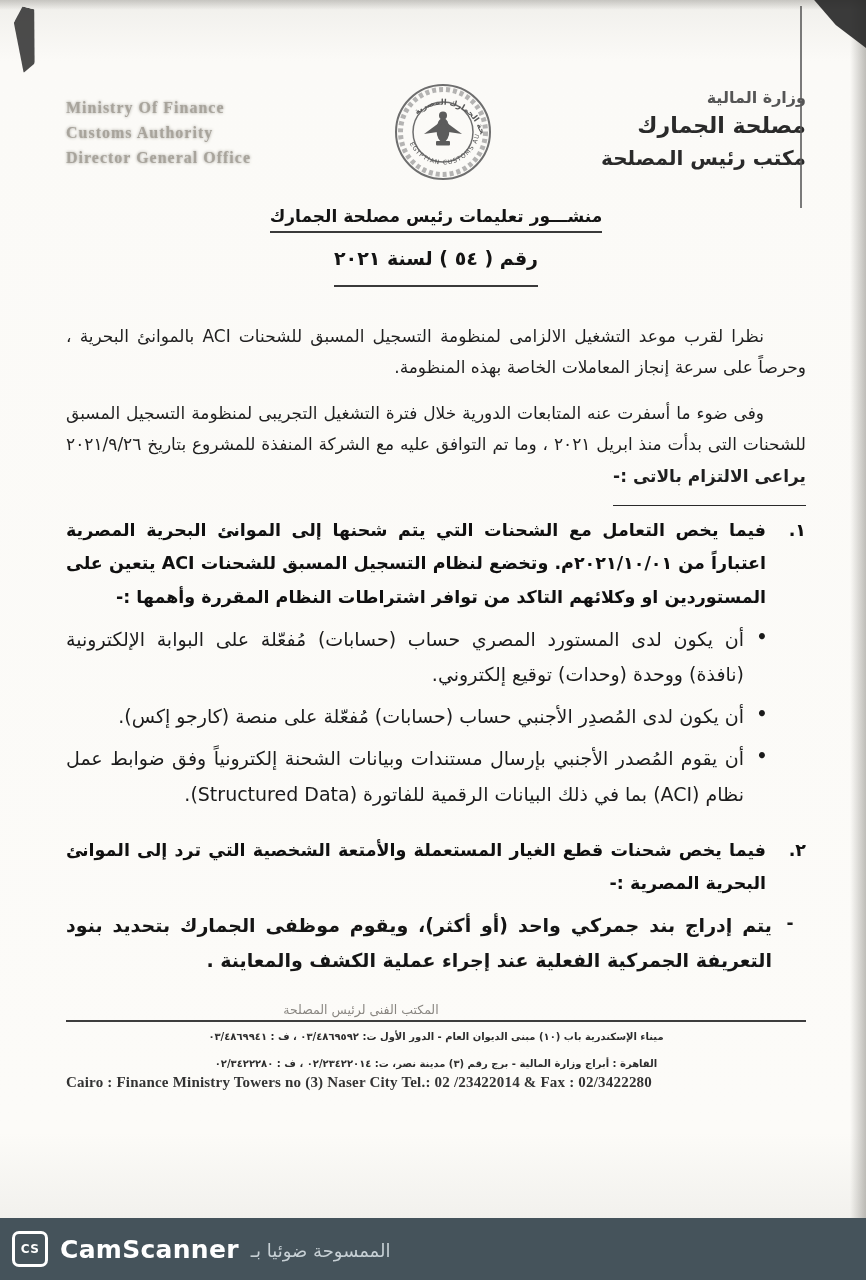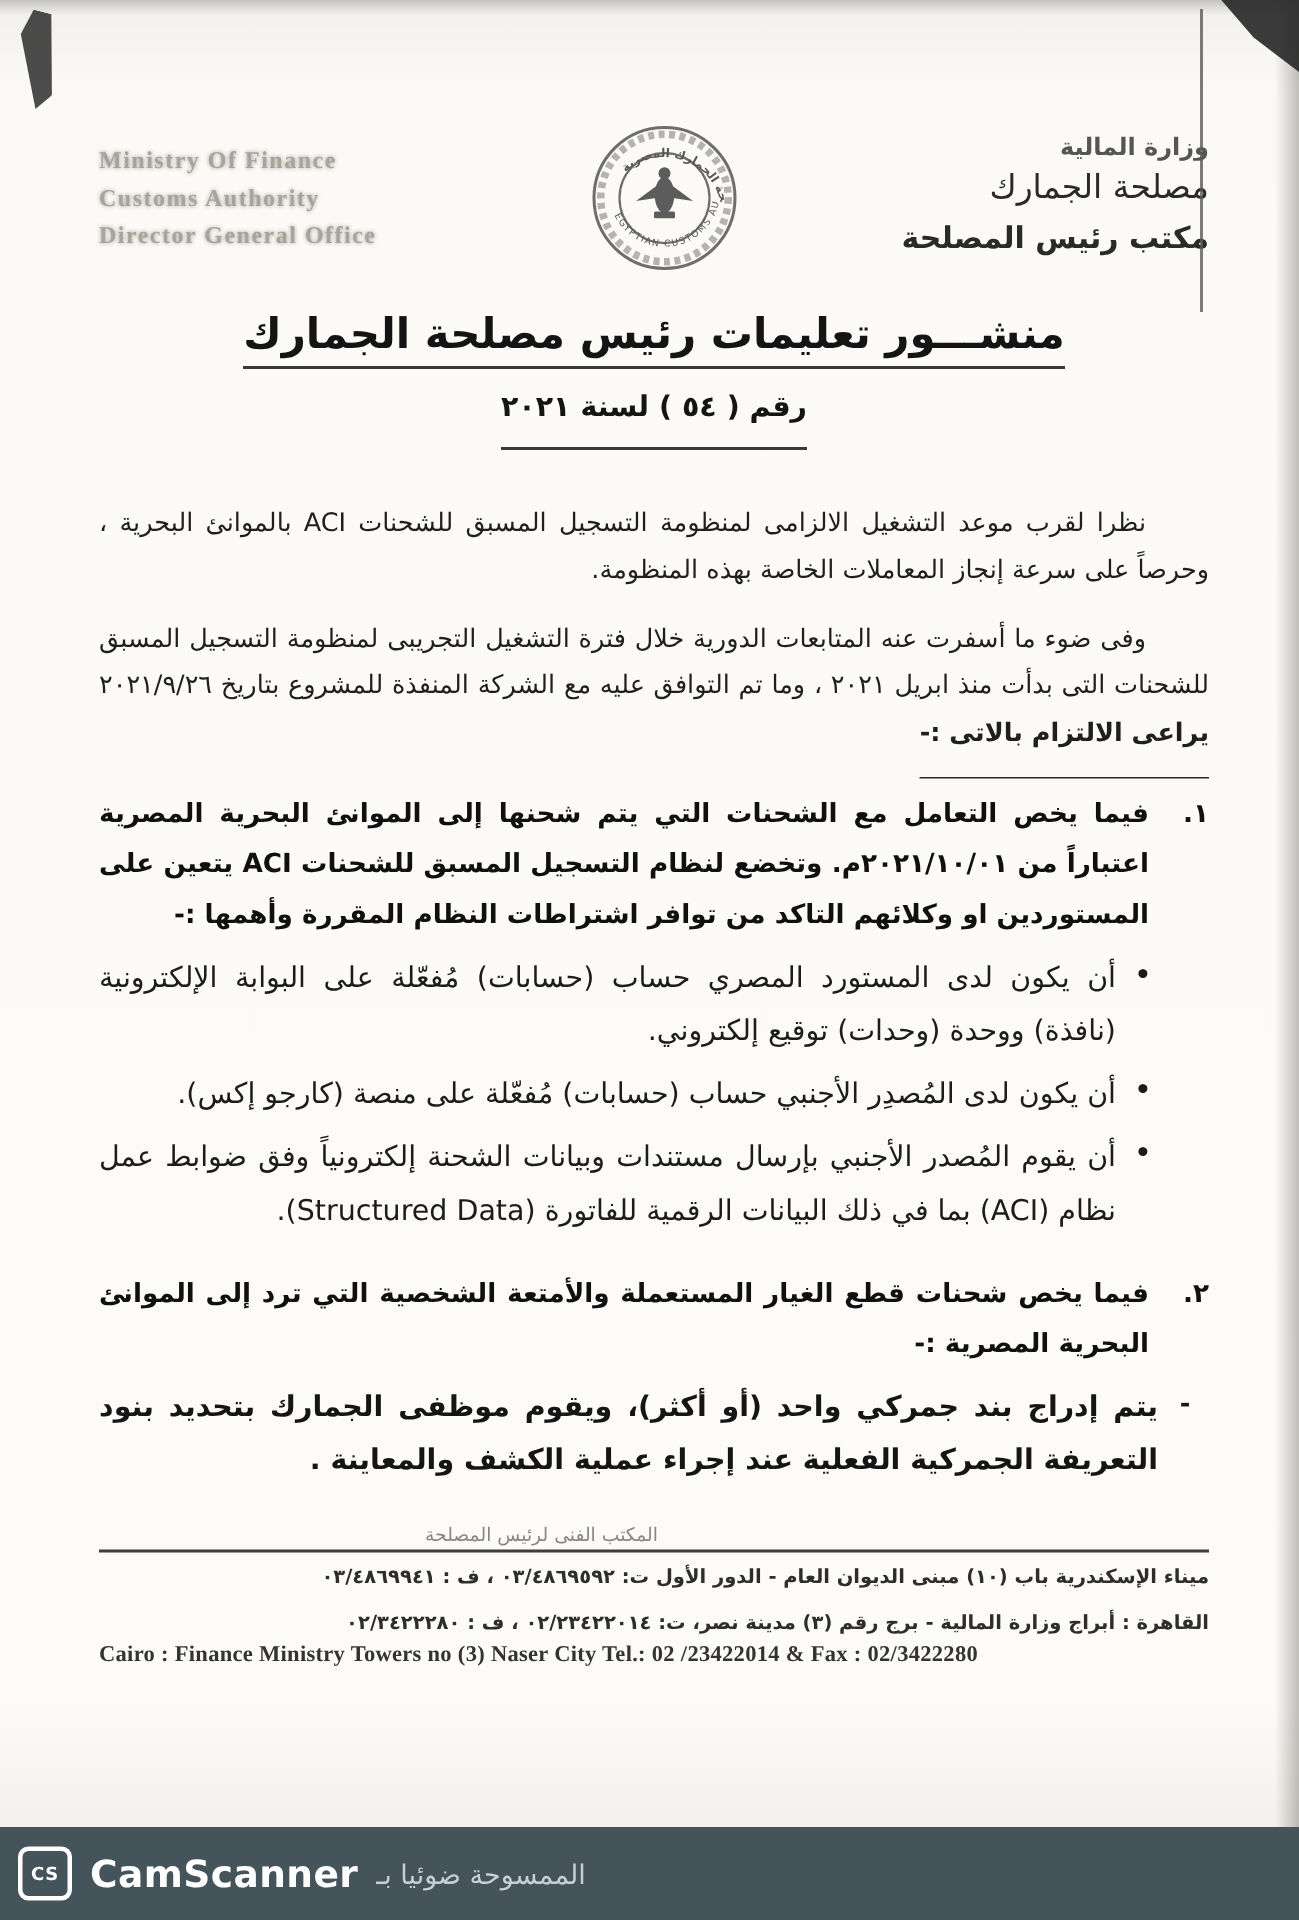--- a/index.html
+++ b/index.html
@@ -43,26 +43,26 @@
   .hdr-en {
     width:250px; padding-top:8px;
     font-family:"Liberation Serif", serif; font-weight:bold;
     font-size:16px; line-height:1.55; letter-spacing:1px;
     color:#a8a49c; text-shadow:0 0 3px rgba(150,146,138,.9);
     text-align:left;
   }
   .seal { width:100px; height:100px; flex-shrink:0; margin-top:-6px; }
   .hdr-ar { width:236px; direction:rtl; text-align:right; color:#2a2a2a; }
   .hdr-ar .a1 { font-size:16px; font-weight:bold; color:#555; }
-  .hdr-ar .a2 { font-size:22px; font-weight:normal; margin-top:6px; }
+  .hdr-ar .a2 { font-size:22px; font-weight:bold; margin-top:6px; }
   .hdr-ar .a3 { font-size:20px; font-weight:bold; margin-top:8px; }
 
   
   .title { margin-top:24px; text-align:center; direction:rtl; }
-  .t1 { display:inline-block; font-size:28px; font-weight:bold; color:#141414;
+  .t1 { display:inline-block; font-size:17px; font-weight:bold; color:#141414;
         border-bottom:2px solid #3a3a3a; padding-bottom:5px; }
   .t2 { margin-top:14px; }
   .t2 span { display:inline-block; font-size:19px; font-weight:bold; color:#141414;
         border-bottom:2px solid #3a3a3a; padding-bottom:16px; }
 
   
   .docbody { margin-top:34px; direction:rtl; font-size:17px; line-height:1.85; }
   .docbody p { text-align:justify; text-indent:42px; }
   .docbody p + p { margin-top:14px; }
   .ul-bold { font-weight:bold; border-bottom:1.5px solid #2a2a2a; padding-bottom:19px; }
@@ -76,21 +76,21 @@
   .brow { display:flex; gap:10px; margin-top:7px; }
   .bmark { width:16px; flex-shrink:0; text-align:center; font-weight:bold; color:#1a1a1a; }
   .btext { flex:1; text-align:justify; font-size:19px; line-height:1.85; color:#1c1c1c; }
   .bullets.dash { padding-right:8px; }
   .bullets.dash .btext { font-weight:bold; color:#151515; }
 
   
   .footnote { margin-top:24px; direction:rtl; text-align:center; margin-left:0; margin-right:150px;
               color:#8a8782; font-size:12.5px; }
   .rule { margin-top:3px; border-top:2.5px solid #3d3d3d; }
-  .addr-ar { margin-top:9px; direction:rtl; text-align:right; font-size:13px; font-weight:bold; color:#2d2d2d; }
+  .addr-ar { margin-top:9px; direction:rtl; text-align:center; font-size:10px; font-weight:bold; color:#2d2d2d; }
   .addr-en { margin-top:5px; text-align:left; font-family:"Liberation Serif", serif; font-weight:bold;
              font-size:15px; color:#333; letter-spacing:.2px; }
   .addr-ar.second { margin-top:16px; }
 
   
   .cs-bar {
     position:absolute; left:0; right:0; bottom:0; height:62px;
     background:#45535b; display:flex; align-items:center; gap:12px; padding:0 12px;
   }
   .cs-logo {

